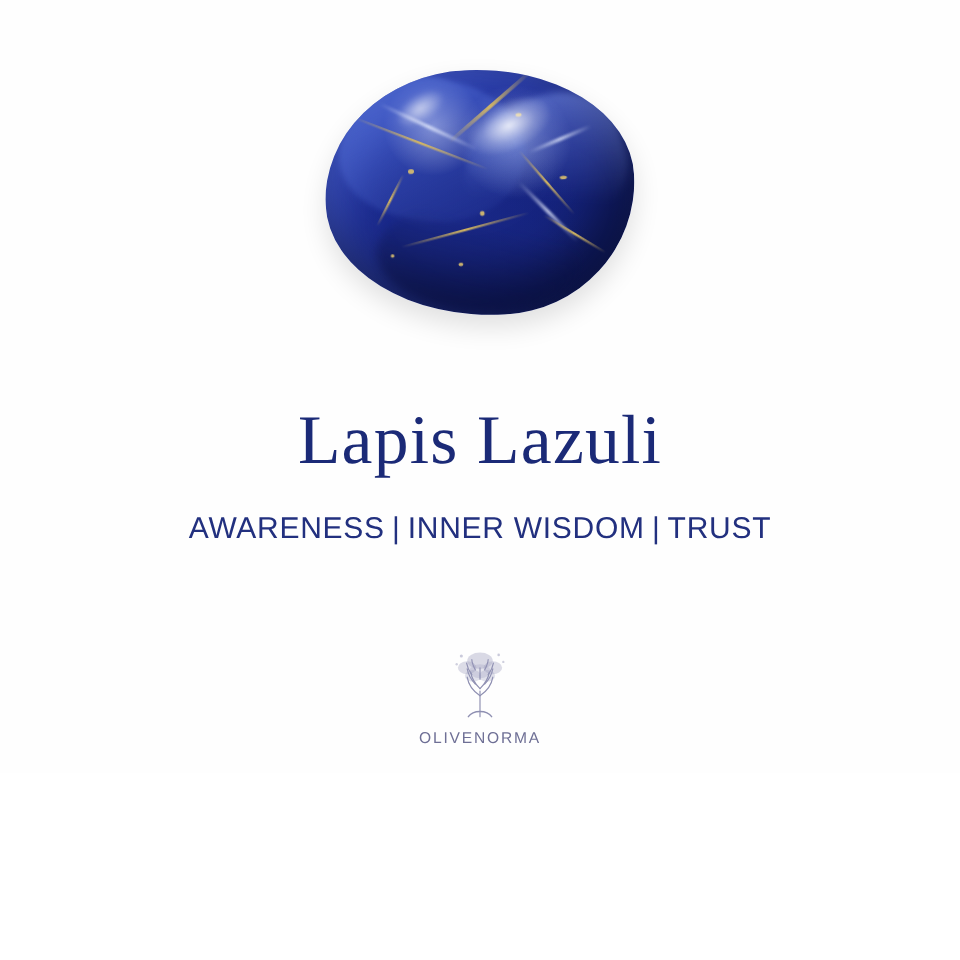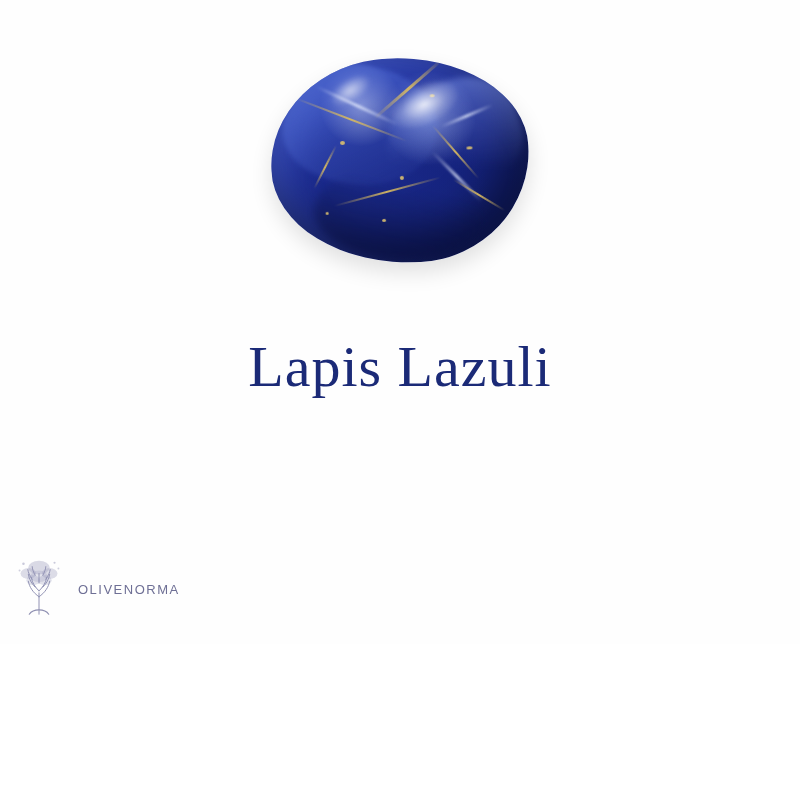--- a/index.html
+++ b/index.html
@@ -159,21 +159,21 @@
     text-align: center;
   }
 
   
   .logo-wrap {
     position: absolute;
     left: 0;
     right: 0;
     bottom: 22px;
     display: flex;
-    flex-direction: row;
+    flex-direction: column;
     align-items: center;
   }
   .logo-mark {
     width: 78px;
     height: 68px;
     opacity: 0.85;
   }
   .logo-text {
     margin-top: 2px;
     font-family: "Liberation Sans", sans-serif;
@@ -211,20 +211,23 @@
       <div class="fleck" style="width:5px;height:3px;left:162px;top:38px;"></div>
       <div class="fleck" style="width:4px;height:3px;left:108px;top:160px;"></div>
 
       <div class="shine"></div>
       <div class="shine2"></div>
     </div>
   </div>
 
   <div class="title">Lapis  Lazuli</div>
 
+  <div class="keywords">
+    <span>AWARENESS</span><span class="sep">|</span><span>INNER WISDOM</span><span class="sep">|</span><span>TRUST</span>
+  </div>
 
 
   <div class="logo-wrap">
     <svg class="logo-mark" viewBox="0 0 80 70">
       <g fill="none" stroke="#7b7ca4" stroke-width="1" stroke-linecap="round">
         <path d="M40 62 L40 40"></path>
         <path d="M40 44 C34 40 30 34 29 28"></path>
         <path d="M40 44 C46 40 50 34 51 28"></path>
         <path d="M40 38 C36 34 33 30 32 24"></path>
         <path d="M40 38 C44 34 47 30 48 24"></path>

